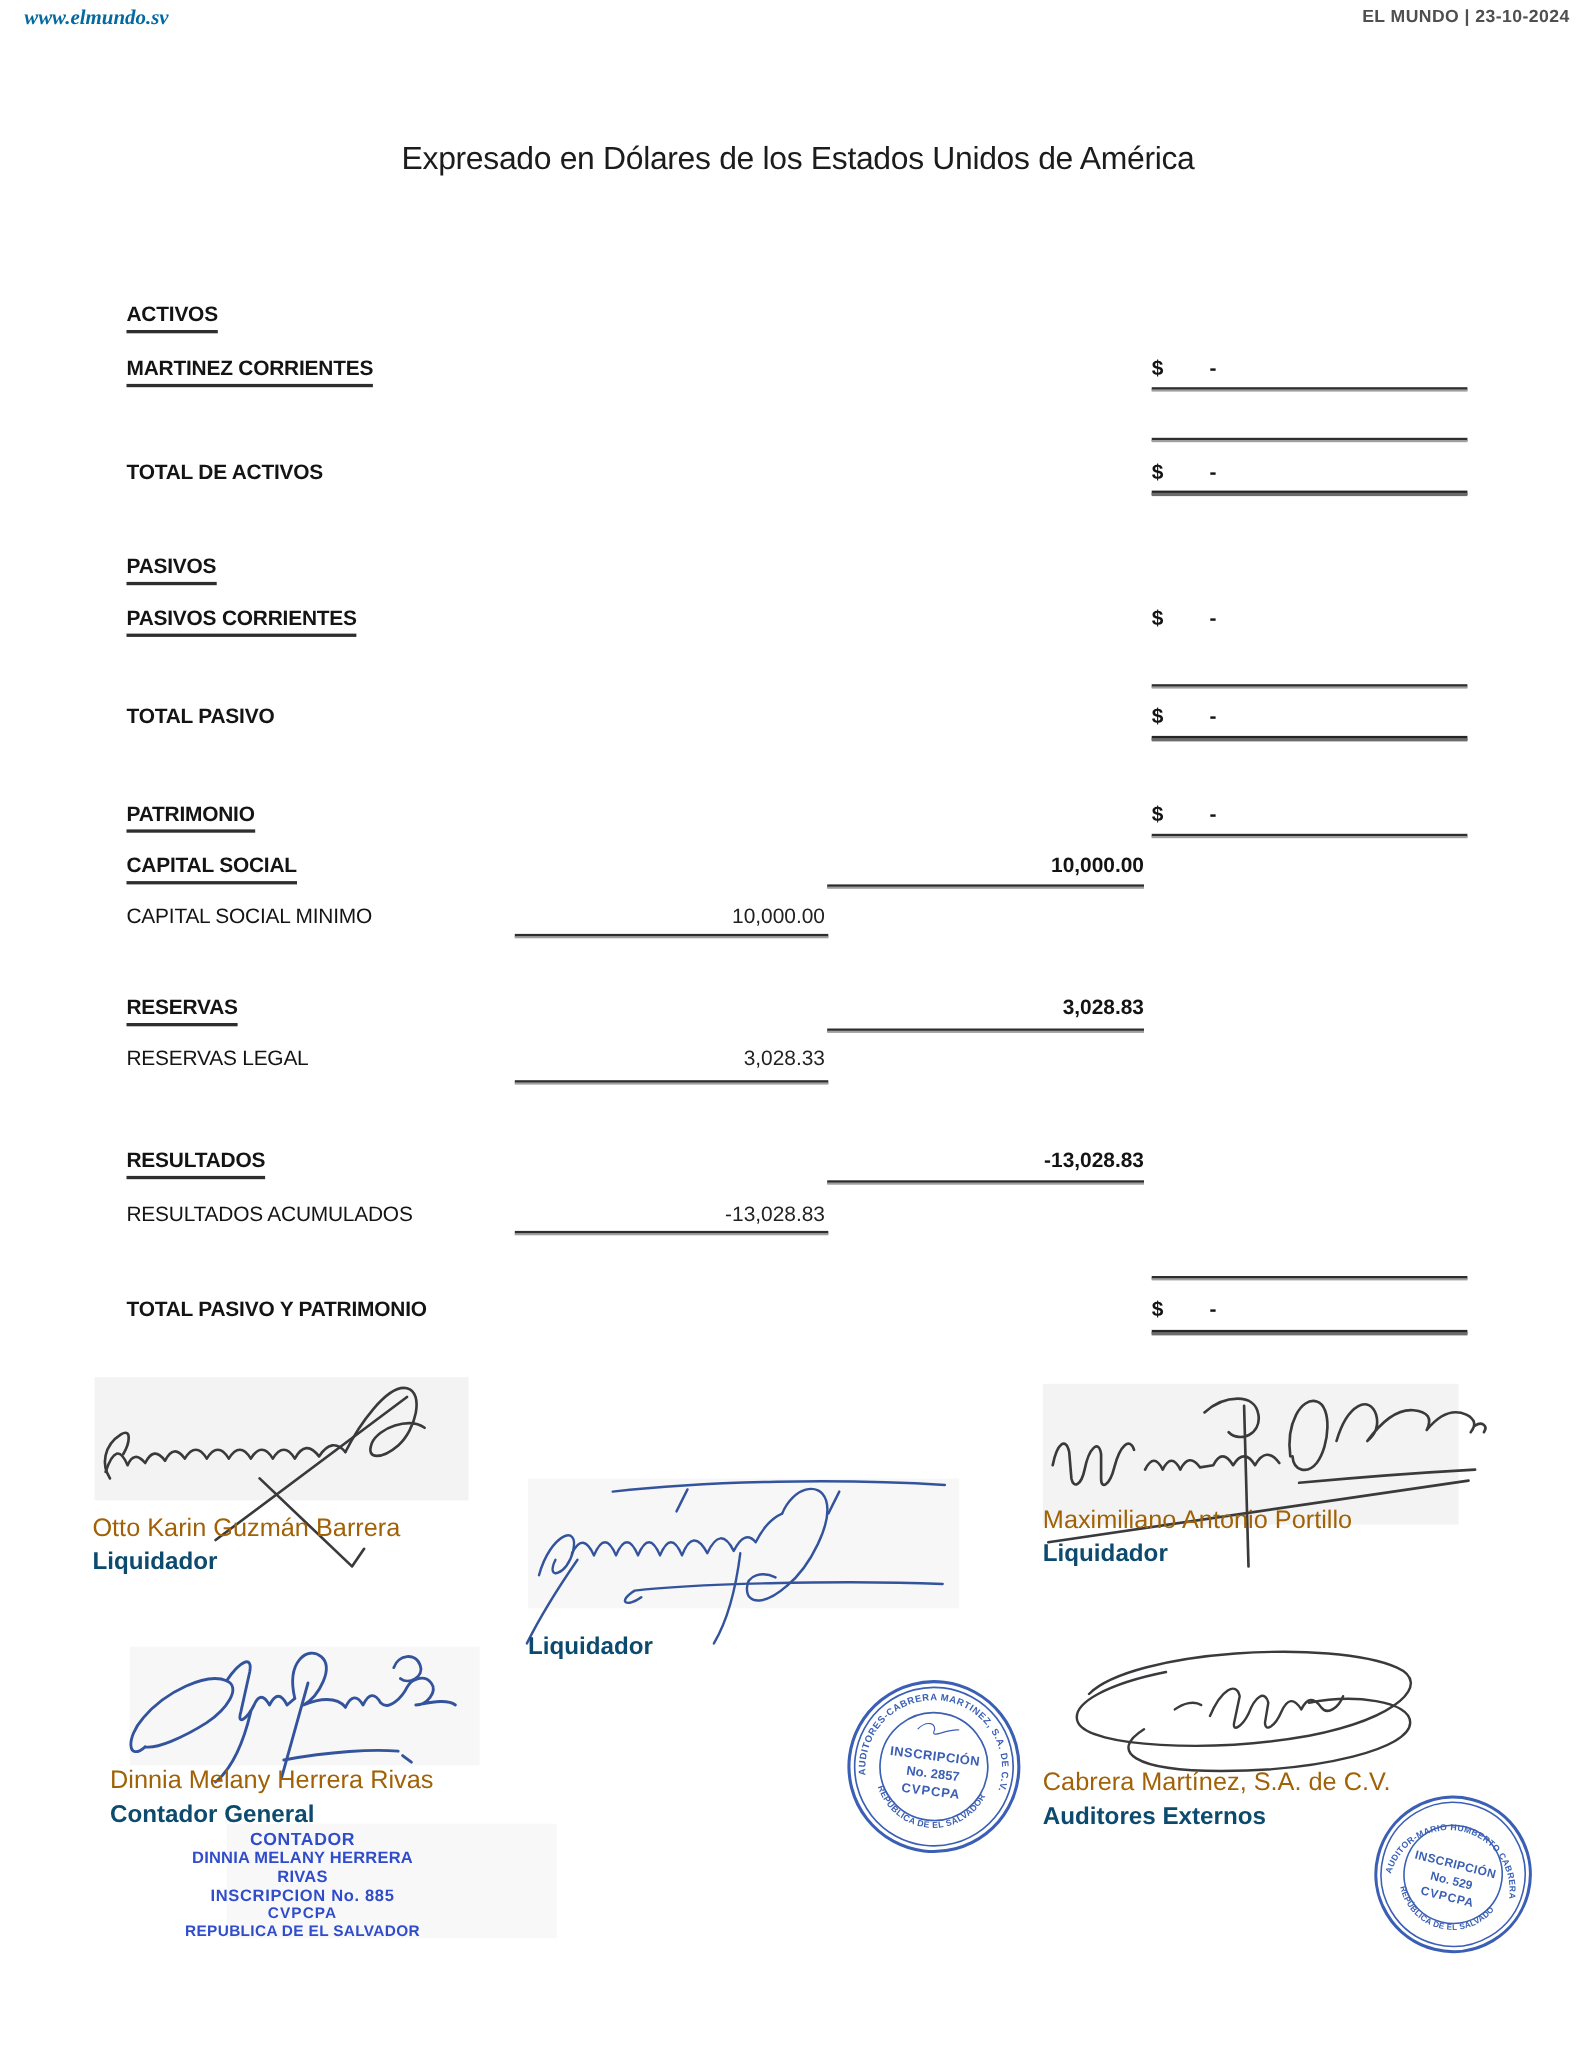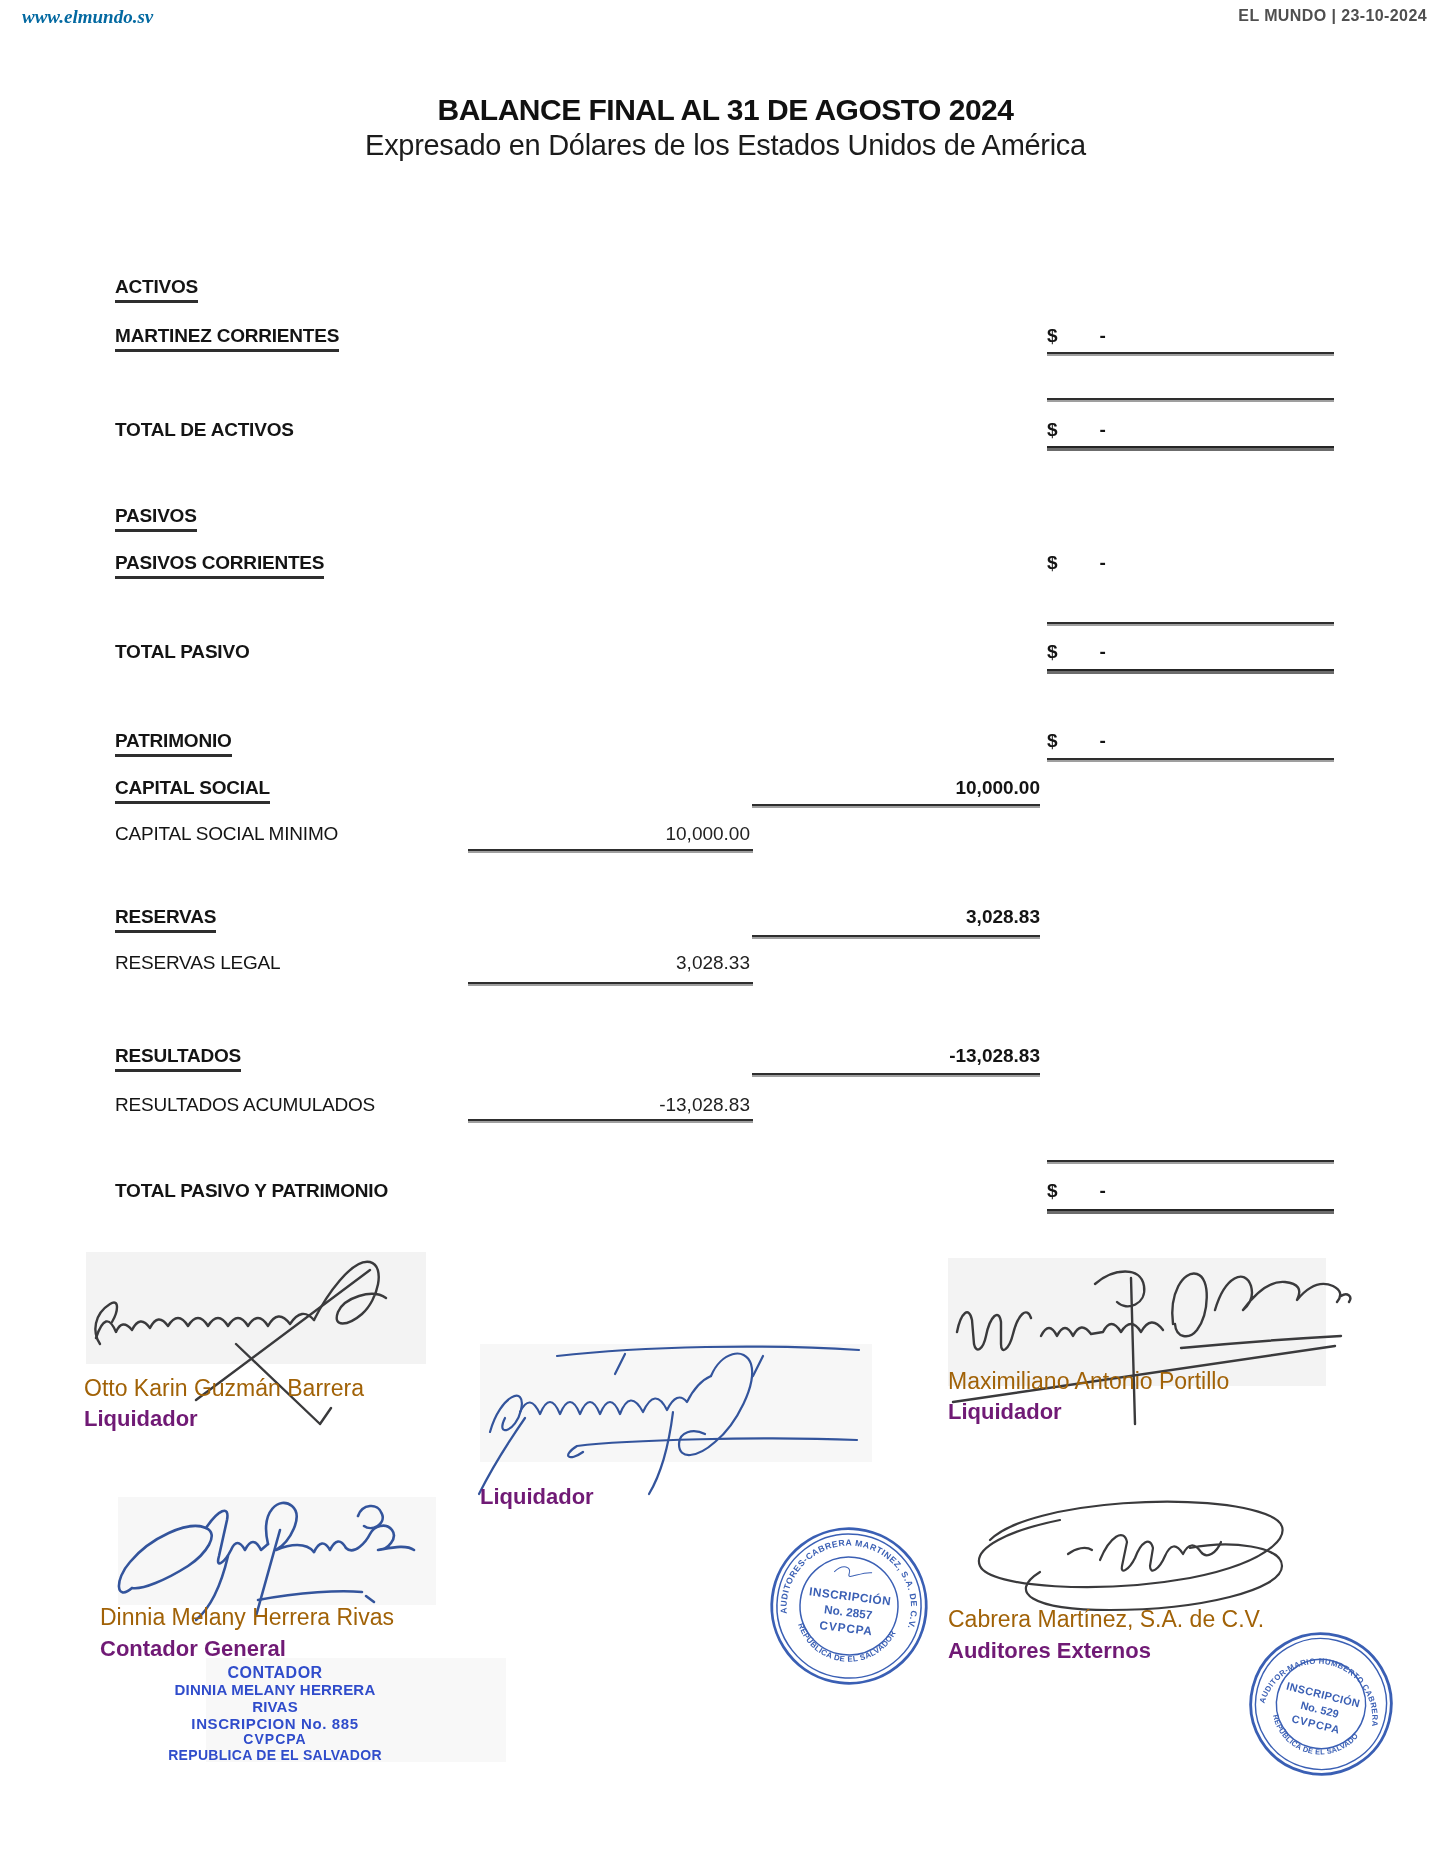--- a/index.html
+++ b/index.html
@@ -29,21 +29,21 @@
   .rule{height:3px;background:#2e2e2e;}
   .rule::after{content:"";display:block;margin-top:2px;height:2px;background:#9f9f9f;}
   .rule.heavy{height:4px;background:#262626;}
   .rule.heavy::after{height:3px;background:#6c6c6c;}
   .ruleA{left:468px;width:285px;}
   .ruleB{left:752px;width:288px;}
   .ruleC{left:1047px;width:287px;}
   
   .scanbox{background:#f3f3f3;}
   .sig-name{font-size:23px;color:#a16207;white-space:nowrap;}
-  .sig-role{font-size:22px;font-weight:700;color:#701a75;white-space:nowrap;}
+  .sig-role{font-size:22px;font-weight:700;color:#0c4a6e;white-space:nowrap;}
   svg{overflow:visible;}
   .ink-dark path, .ink-dark ellipse{stroke:#3a3a3c;fill:none;stroke-linecap:round;stroke-linejoin:round;}
   .ink-blue path{stroke:#33549c;fill:none;stroke-linecap:round;stroke-linejoin:round;}
   
   .cstamp{left:150px;top:1664px;width:250px;text-align:center;color:#2140c8;font-weight:700;line-height:1.12;opacity:.93;}
   .cstamp .l1{font-size:16px;letter-spacing:.5px;}
   .cstamp .l2{font-size:15px;letter-spacing:.2px;}
   .cstamp .l3{font-size:15px;letter-spacing:.6px;}
   .cstamp .l4{font-size:14px;letter-spacing:1px;}
   .cstamp .l5{font-size:14px;letter-spacing:.3px;}
@@ -55,21 +55,20 @@
   .footer-note{left:84px;top:1792px;width:1330px;font-size:21px;color:#222;letter-spacing:.2px;white-space:nowrap;}
 </style>
 </head>
 <body>
 
 <div class="page">
 
   <div class="abs site">www.elmundo.sv</div>
   <div class="abs edition">EL MUNDO | 23-10-2024</div>
 
-  <div class="abs t-line" style="top:93px;">BALANCE FINAL AL 31 DE AGOSTO 2024</div>
   <div class="abs t-sub" style="top:129px;">Expresado en Dólares de los Estados Unidos de América</div>
 
   <div class="abs lbl" style="top:276px;"><span class="ul">ACTIVOS</span></div>
 
   <div class="abs lbl" style="top:325px;"><span class="ul">MARTINEZ CORRIENTES</span></div>
   <div class="abs colC" style="top:325px;"><span class="cur">$</span><span class="dash">-</span></div>
   <div class="abs rule ruleC" style="top:352px;"></div>
 
   <div class="abs rule ruleC" style="top:398px;"></div>
   <div class="abs lbl" style="top:419px;">TOTAL DE ACTIVOS</div>

